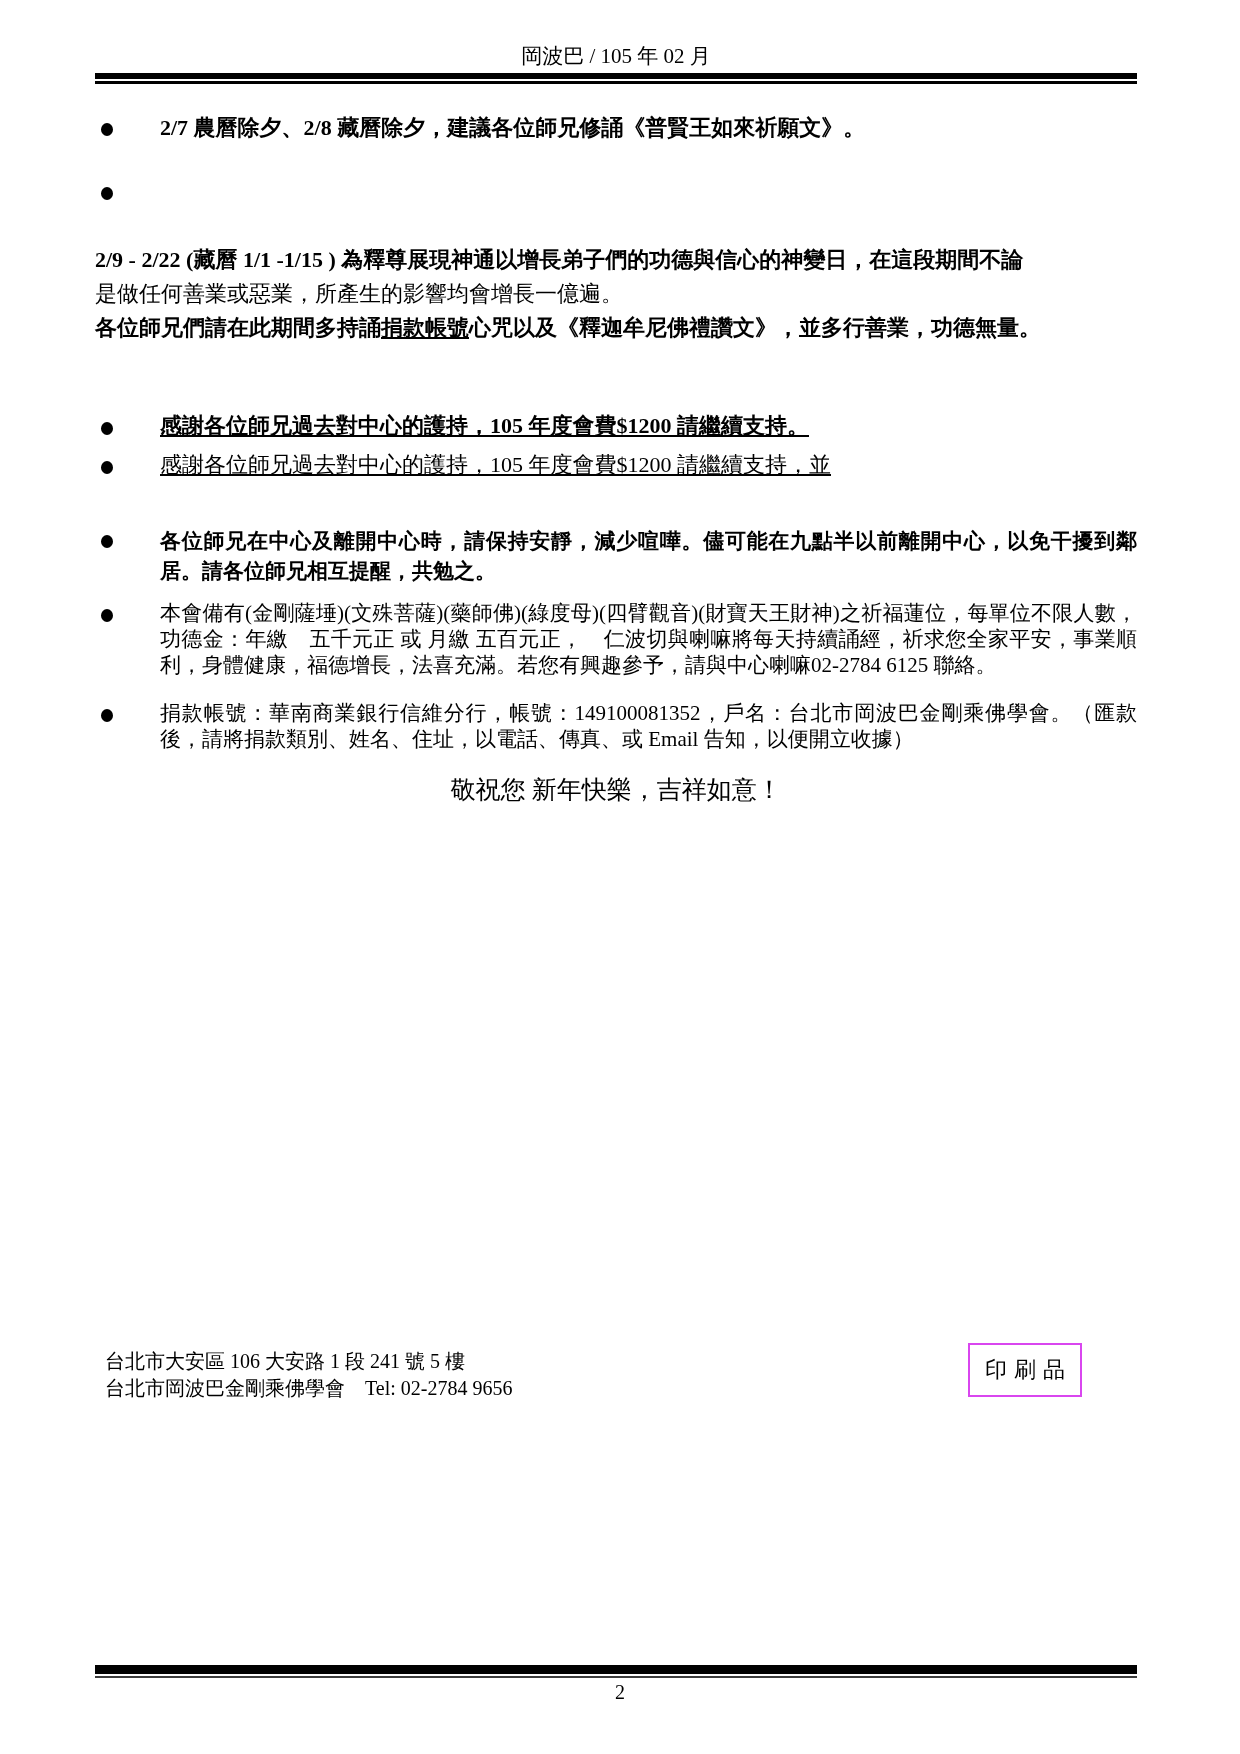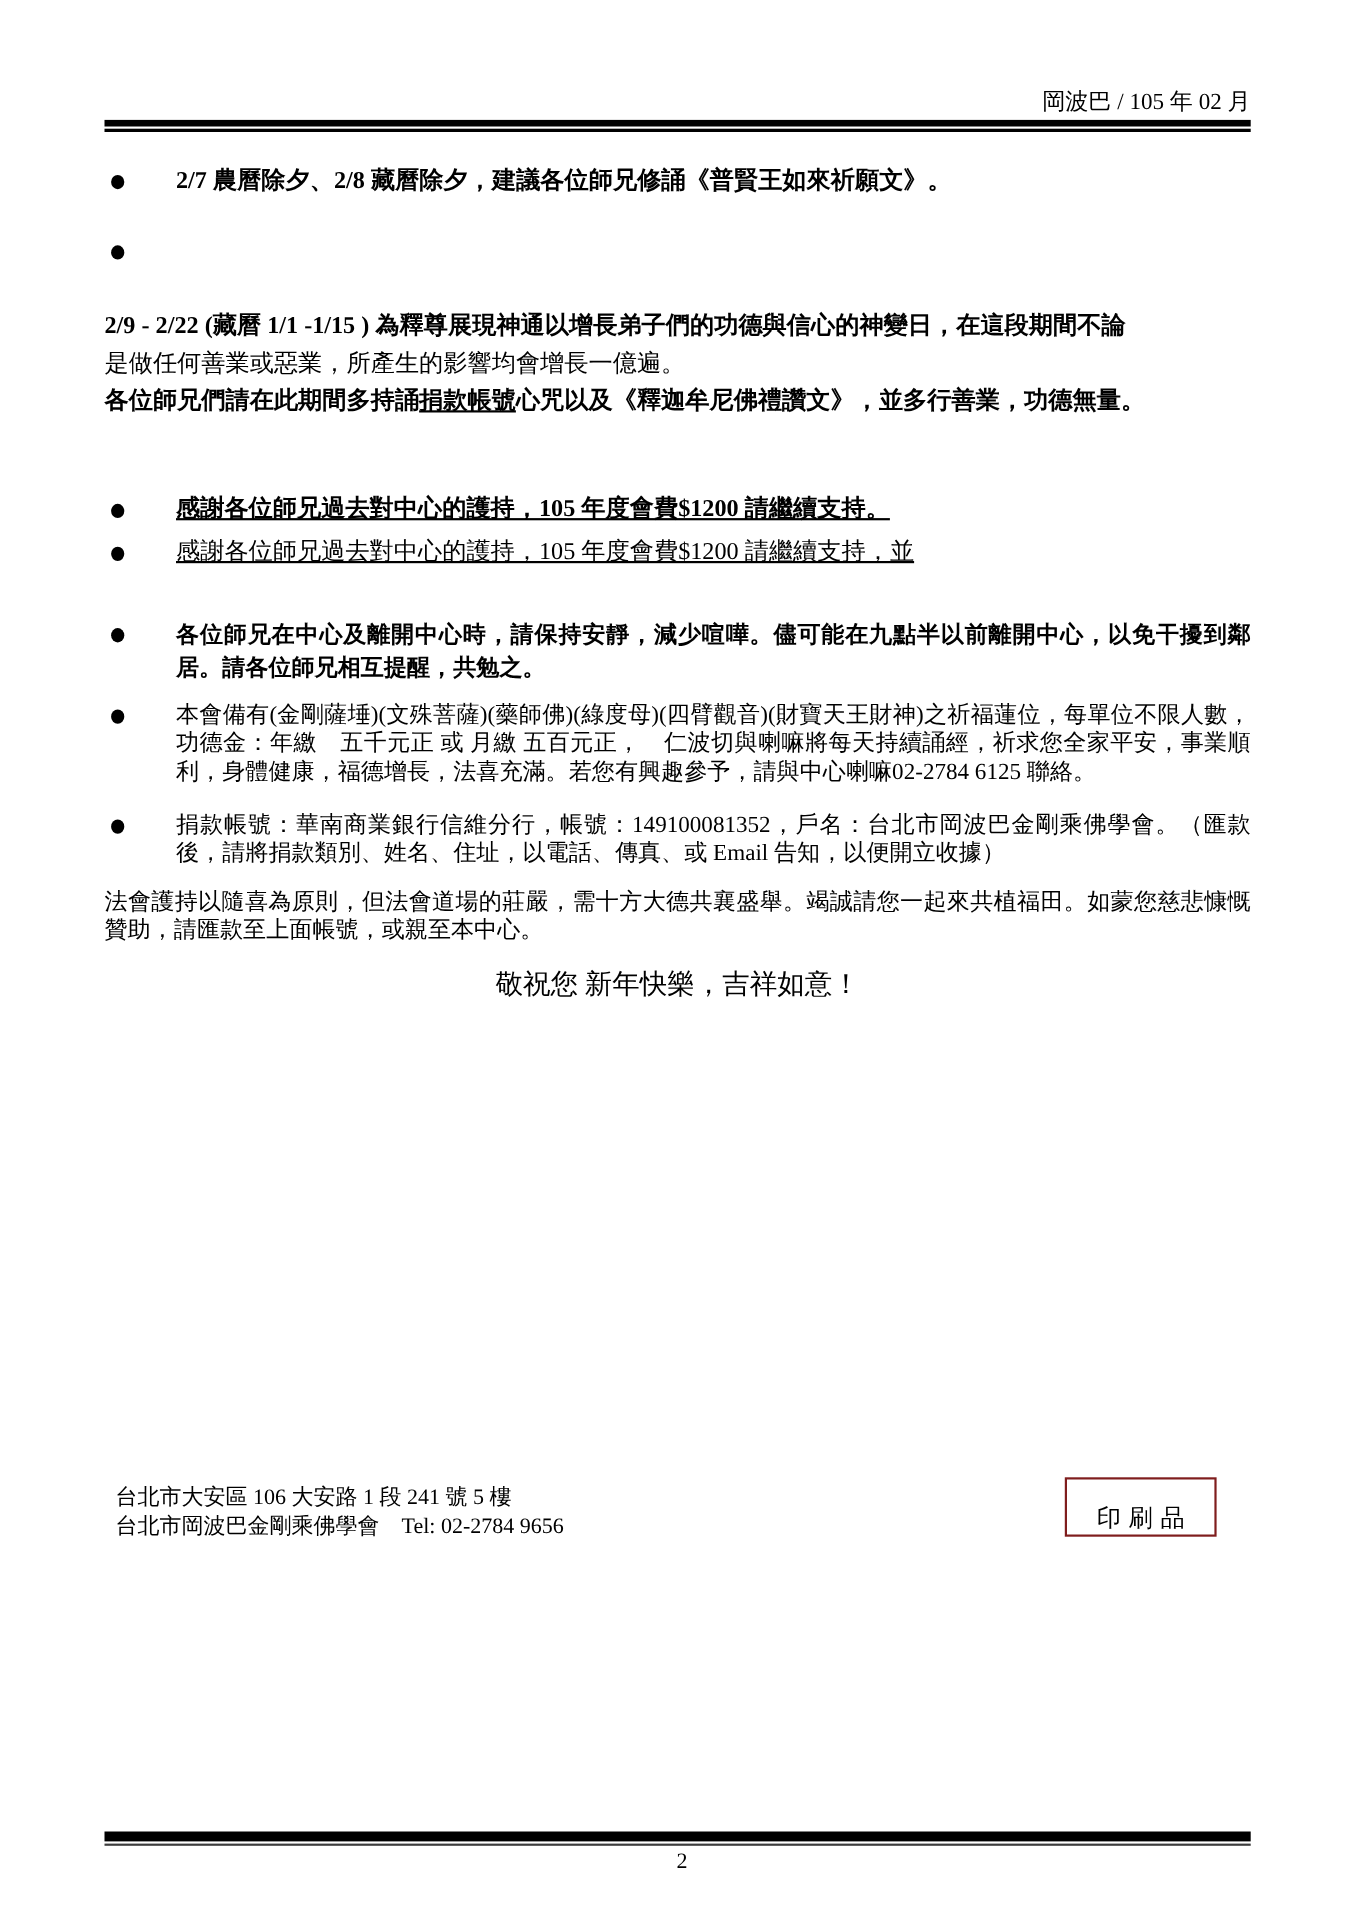--- a/index.html
+++ b/index.html
@@ -9,24 +9,23 @@
     height: 1754px;
     margin: 0 auto;
     background: #ffffff;
     color: #000000;
     font-family: "Liberation Serif", "DejaVu Serif", serif;
     overflow: hidden;
   }
   .content { padding: 44px 103px 0 95px; }
 
   .header-title {
-    text-align: right;
+    text-align: center;
     font-size: 21px;
     line-height: 24px;
-    margin-top: 36px;
   }
   .double-rule {
     margin-top: 5px;
     height: 11px;
     box-sizing: border-box;
     border-top: 6px solid #000;
     border-bottom: 3px solid #000;
   }
 
   .bullet { display: flex; align-items: flex-start; }
@@ -83,26 +82,26 @@
     position: absolute;
     left: 105px;
     top: 1348px;
     font-size: 20px;
     line-height: 27px;
   }
   .print-box {
     position: absolute;
     left: 968px;
     top: 1343px;
-    width: 138px;
+    width: 114px;
     height: 54px;
     box-sizing: border-box;
-    border: 2px solid #7f1d1d;
+    border: 2px solid #d946ef;
     display: flex;
-    align-items: flex-end;
+    align-items: center;
     justify-content: center;
     font-size: 22px;
     letter-spacing: 7px;
     text-indent: 7px;
   }
   .bottom-rule {
     position: absolute;
     left: 95px;
     right: 103px;
     top: 1665px;
@@ -176,21 +175,20 @@
       <div class="btext">本會備有(金剛薩埵)(文殊菩薩)(藥師佛)(綠度母)(四臂觀音)(財寶天王財神)之祈福蓮位，每單位不限人數，功德金：年繳　五千元正 或 月繳 五百元正，　仁波切與喇嘛將每天持續誦經，祈求您全家平安，事業順利，身體健康，福德增長，法喜充滿。若您有興趣參予，請與中心喇嘛02-2784 6125 聯絡。</div>
     </div>
 
     <div class="bullet b7 kai">
       <div class="dotcol">
           <span class="dot"></span>
         </div>
       <div class="btext">捐款帳號：華南商業銀行信維分行，帳號：149100081352，戶名：台北市岡波巴金剛乘佛學會。（匯款後，請將捐款類別、姓名、住址，以電話、傳真、或 Email 告知，以便開立收據）</div>
     </div>
 
-    <div class="law-paragraph kai">法會護持以隨喜為原則，但法會道場的莊嚴，需十方大德共襄盛舉。竭誠請您一起來共植福田。如蒙您慈悲慷慨贊助，請匯款至上面帳號，或親至本中心。</div>
 
     <div class="greeting">敬祝您 新年快樂，吉祥如意！</div>
 
   </div>
 
   <div class="footer-address kai">
     <div>台北市大安區 106 大安路 1 段 241 號 5 樓</div>
     <div>台北市岡波巴金剛乘佛學會　Tel: 02-2784 9656</div>
   </div>
 

